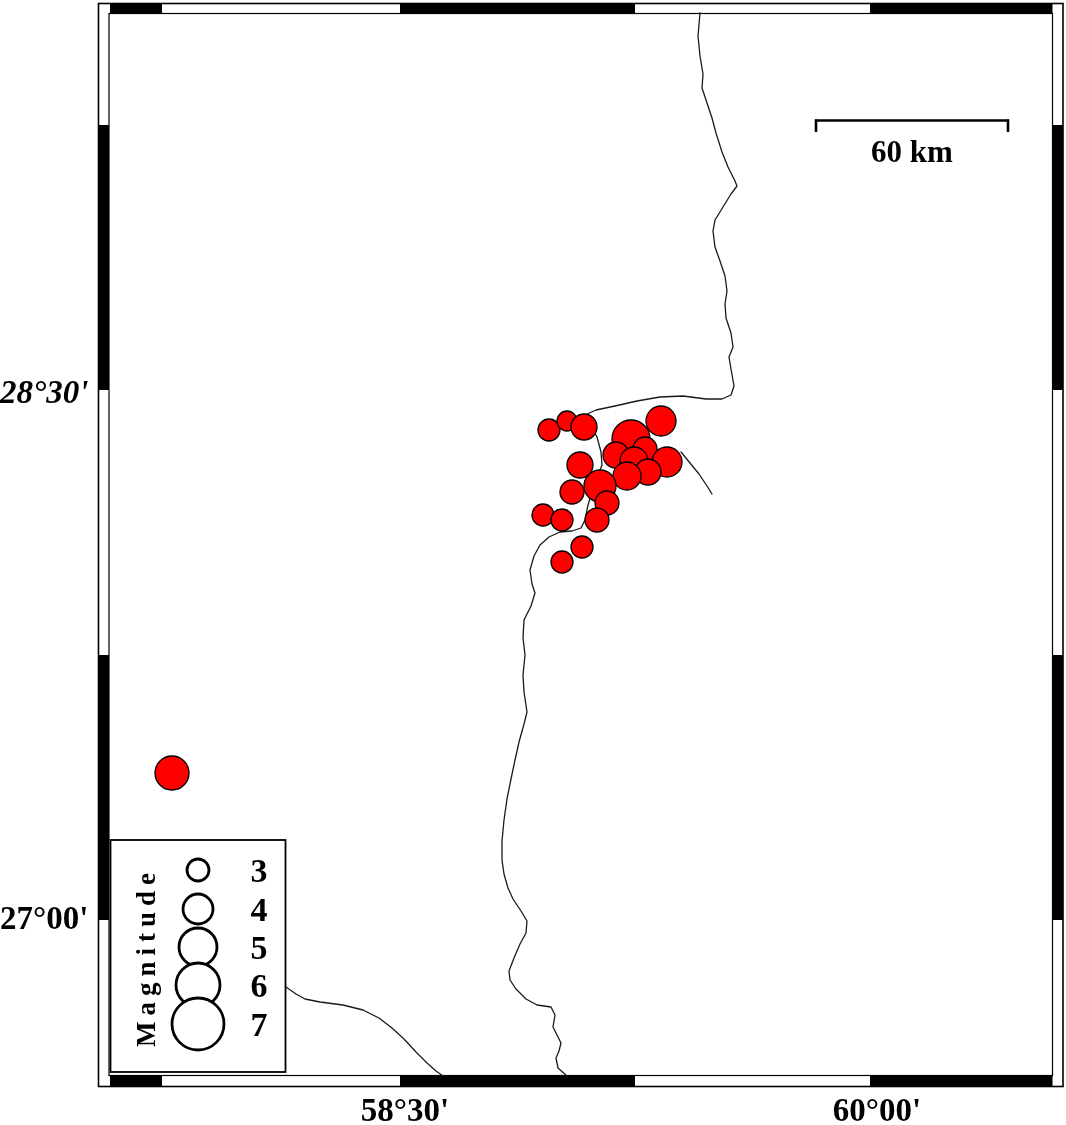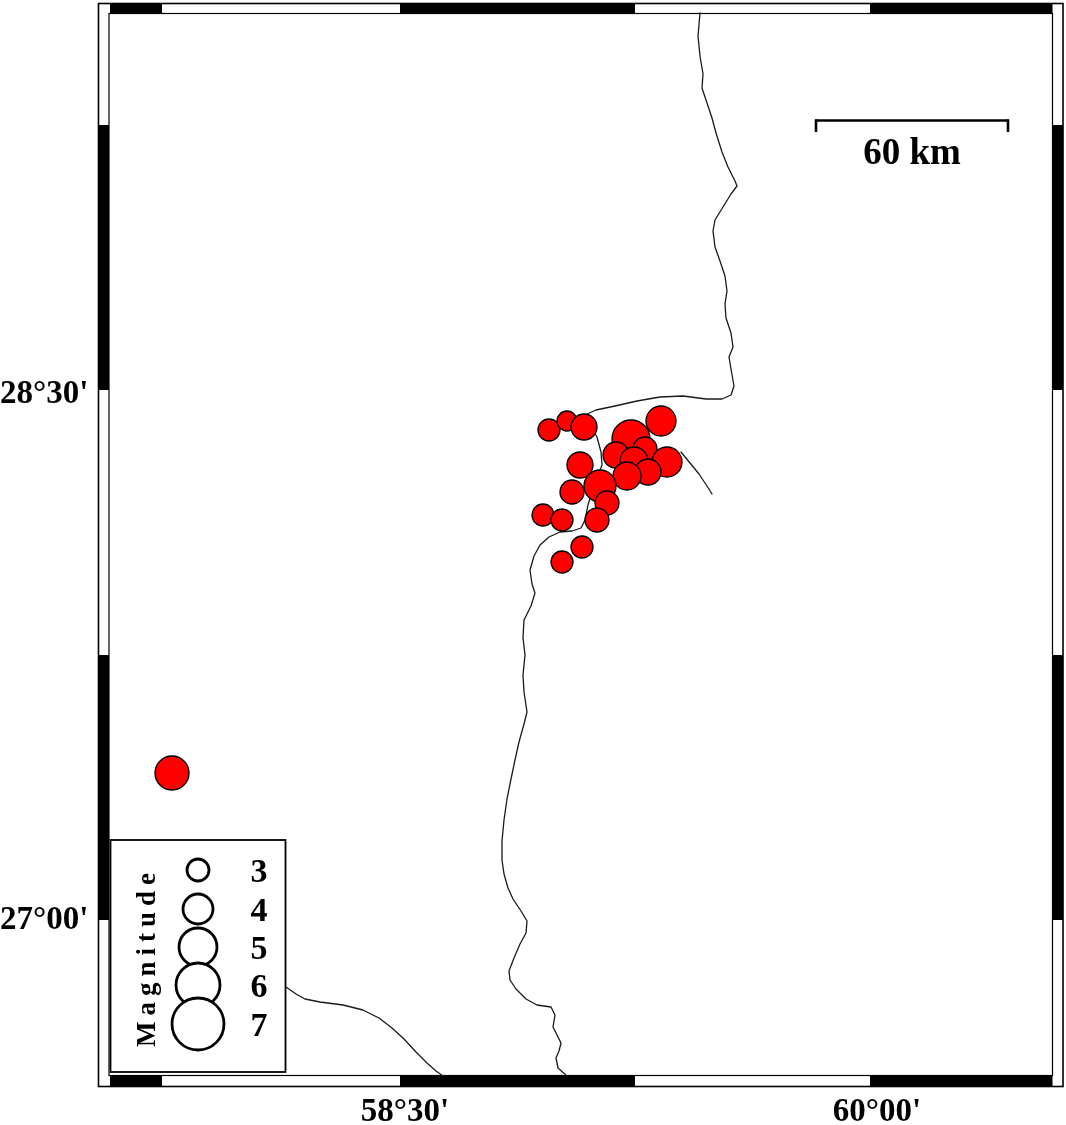--- a/index.html
+++ b/index.html
@@ -21,21 +21,21 @@
     left:0;width:86px;
     text-align:right;
     font-size:33px;line-height:42px;
   }
   .lon-label{
     width:160px;text-align:center;
     font-size:33px;line-height:42px;
   }
   .scale-label{
     width:160px;text-align:center;
-    font-size:37px;line-height:40px;
+    font-size:31px;line-height:40px;
   }
   .legend-title{
     font-size:27px;
     letter-spacing:6px;
     transform:translate(-50%,-50%) rotate(-90deg);
     transform-origin:center center;
   }
   .legnum{
     font-family:"Liberation Serif","DejaVu Serif",serif;
     font-weight:bold;
@@ -103,21 +103,21 @@
         <text x="259" y="921" text-anchor="middle" class="legnum">4</text>
         <circle cx="198" cy="947" r="19" fill="#ffffff" stroke="#000" stroke-width="2.8"></circle>
         <text x="259" y="959" text-anchor="middle" class="legnum">5</text>
         <circle cx="198" cy="985" r="22" fill="#ffffff" stroke="#000" stroke-width="2.8"></circle>
         <text x="259" y="997" text-anchor="middle" class="legnum">6</text>
         <circle cx="198" cy="1024" r="26" fill="#ffffff" stroke="#000" stroke-width="2.8"></circle>
         <text x="259" y="1036" text-anchor="middle" class="legnum">7</text>
       </g>
   </svg>
 
-  <div class="lbl lat-label" style="top:371px;">28°30'</div>
+  <div class="lbl lat-label" style="top:371px;font-style:italic;">28°30'</div>
   <div class="lbl lat-label" style="top:897px;font-family:Liberation Serif, serif;">27°00'</div>
 
   <div class="lbl lon-label" style="left:325px;top:1089px;">58°30'</div>
   <div class="lbl lon-label" style="left:797px;top:1089px;">60°00'</div>
 
   <div class="lbl scale-label" style="left:832px;top:132px;">60 km</div>
 
   <div class="lbl legend-title" style="left:146px;top:957px;">Magnitude</div>
 </div>
 

